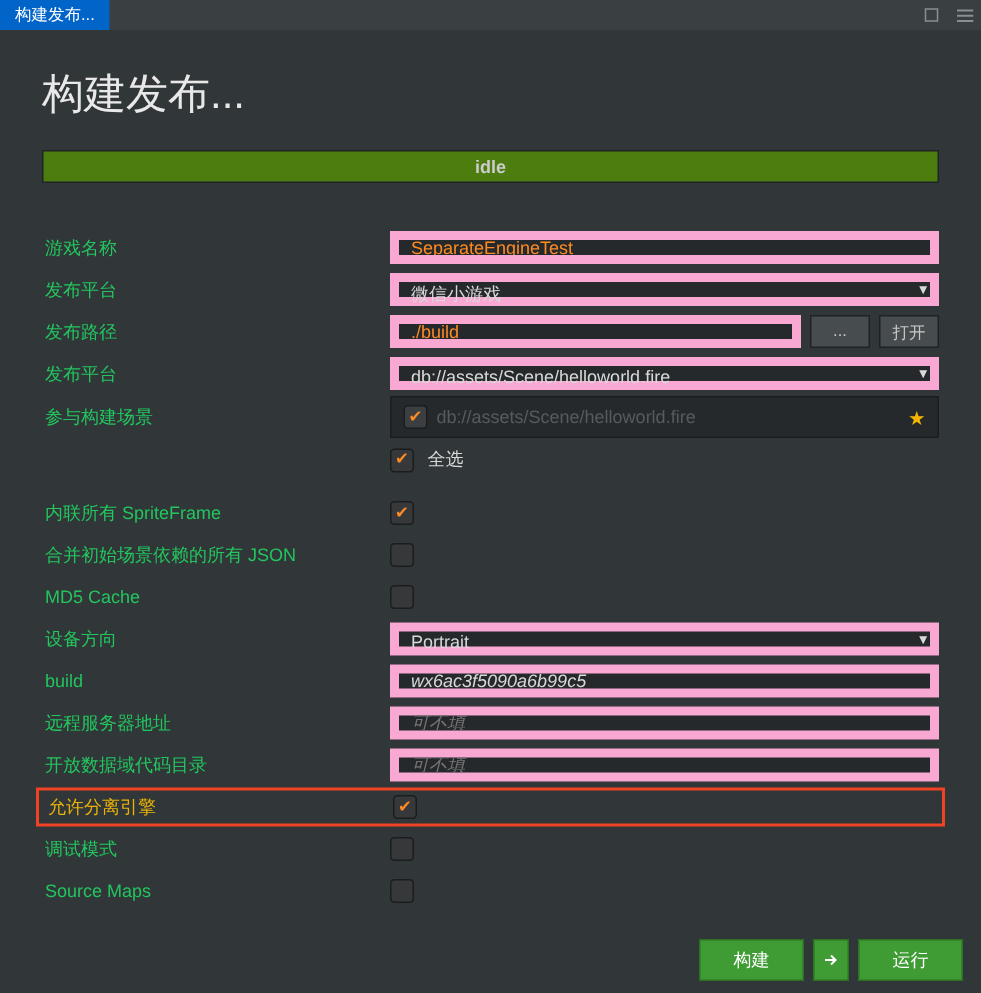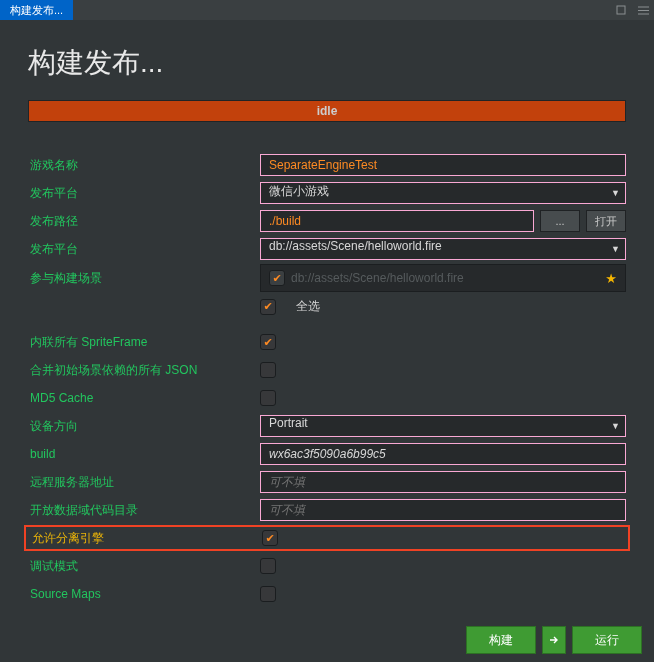--- a/index.html
+++ b/index.html
@@ -36,21 +36,21 @@
   .panel {
     padding: 24px 28px 12px 28px;
   }
   .page-title {
     color: #e8e8e8;
     font-size: 28px;
     font-weight: normal;
     margin-bottom: 18px;
   }
   .status-row {
-    background: #c2410c;
+    background: #4d7c0f;
     border: 1px solid #202426;
     height: 22px;
     display: flex;
     align-items: center;
     justify-content: center;
     font-weight: bold;
     color: #cdcdcd;
     margin-bottom: 30px;
   }
   .form-row {
@@ -63,21 +63,21 @@
     width: 232px;
     padding-left: 2px;
     color: #22c55e;
     font-size: 12px;
   }
   .form-control { flex: 1; display: flex; align-items: center; gap: 6px; }
   .input, .select {
     flex: 1;
     height: 22px;
     background: #26292b;
-    border: 1px solid #f9a8d4;
+    border: 6px solid #f9a8d4;
     color: #fd8a23;
     padding: 0 8px;
     font-size: 12px;
     outline: none;
   }
   .input.dim { color: #565b5d; font-style: italic; }
   .input.white { color: #d8d8d8; font-style: italic; }
   .select-wrap {
     position: relative;
     flex: 1;
@@ -129,21 +129,21 @@
     justify-content: center;
     flex-shrink: 0;
   }
   .chk.checked::after {
     content: "✔";
     color: #fd8a23;
     font-size: 11px;
     line-height: 1;
   }
   .chk.small-grey { background:#3b3f41; }
-  .checkline { display:flex; align-items:center; gap:20px; color:#d8d8d8; margin-left:232px; margin-top:6px; margin-bottom:14px; }
+  .checkline { display:flex; align-items:center; gap:9px; color:#d8d8d8; margin-left:232px; margin-top:6px; margin-bottom:14px; }
   .highlight-row {
     border: 2px solid #f04224;
     margin: 2px -4px;
     padding: 2px 4px;
   }
   .highlight-row .form-label,
   .highlight-row { color: #fd8a23; }
   .bottom-bar {
     position: absolute;
     bottom: 0;

